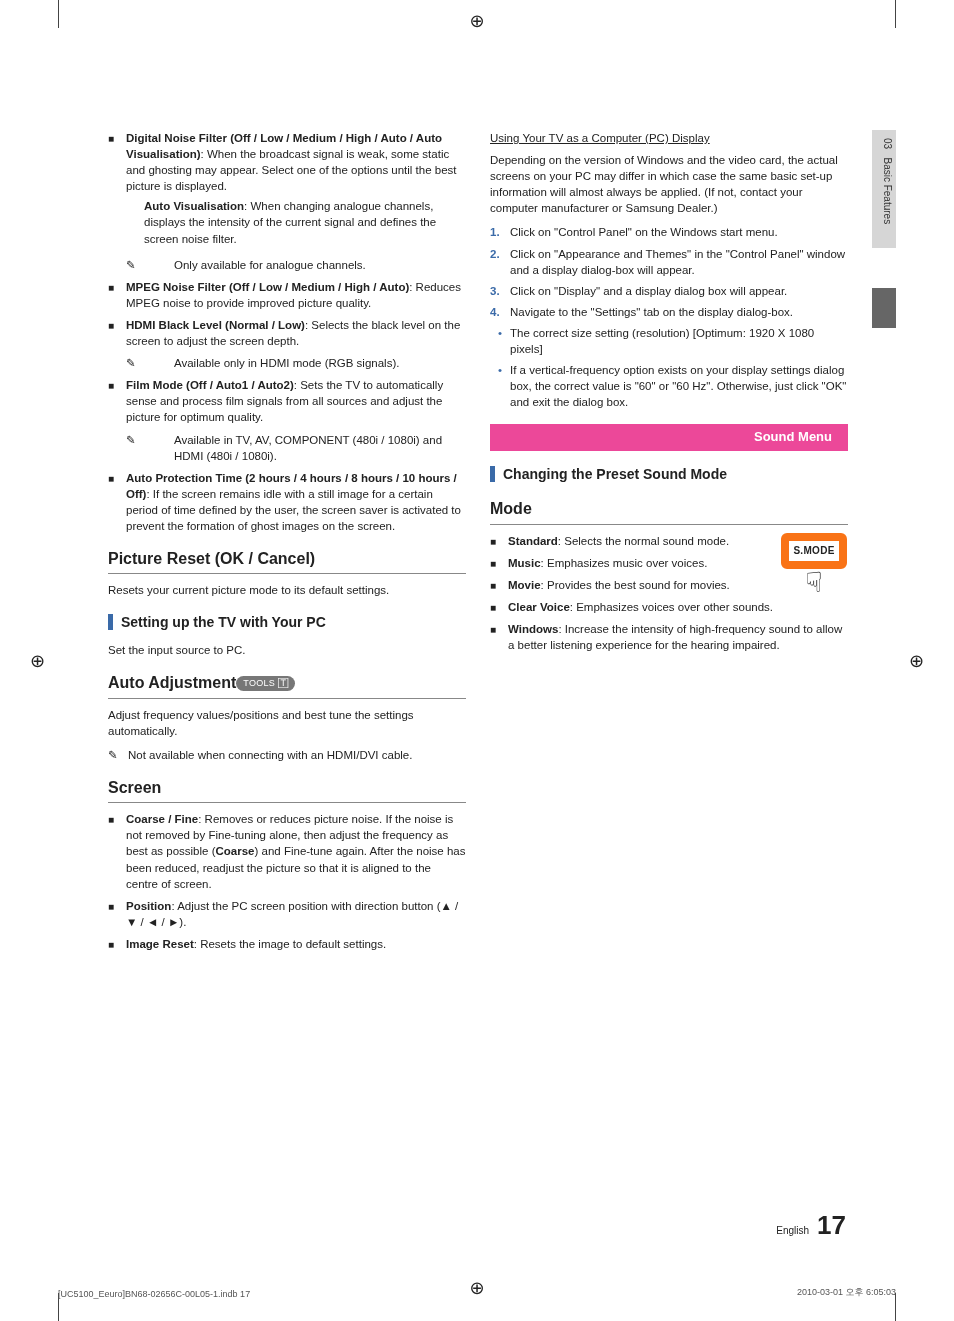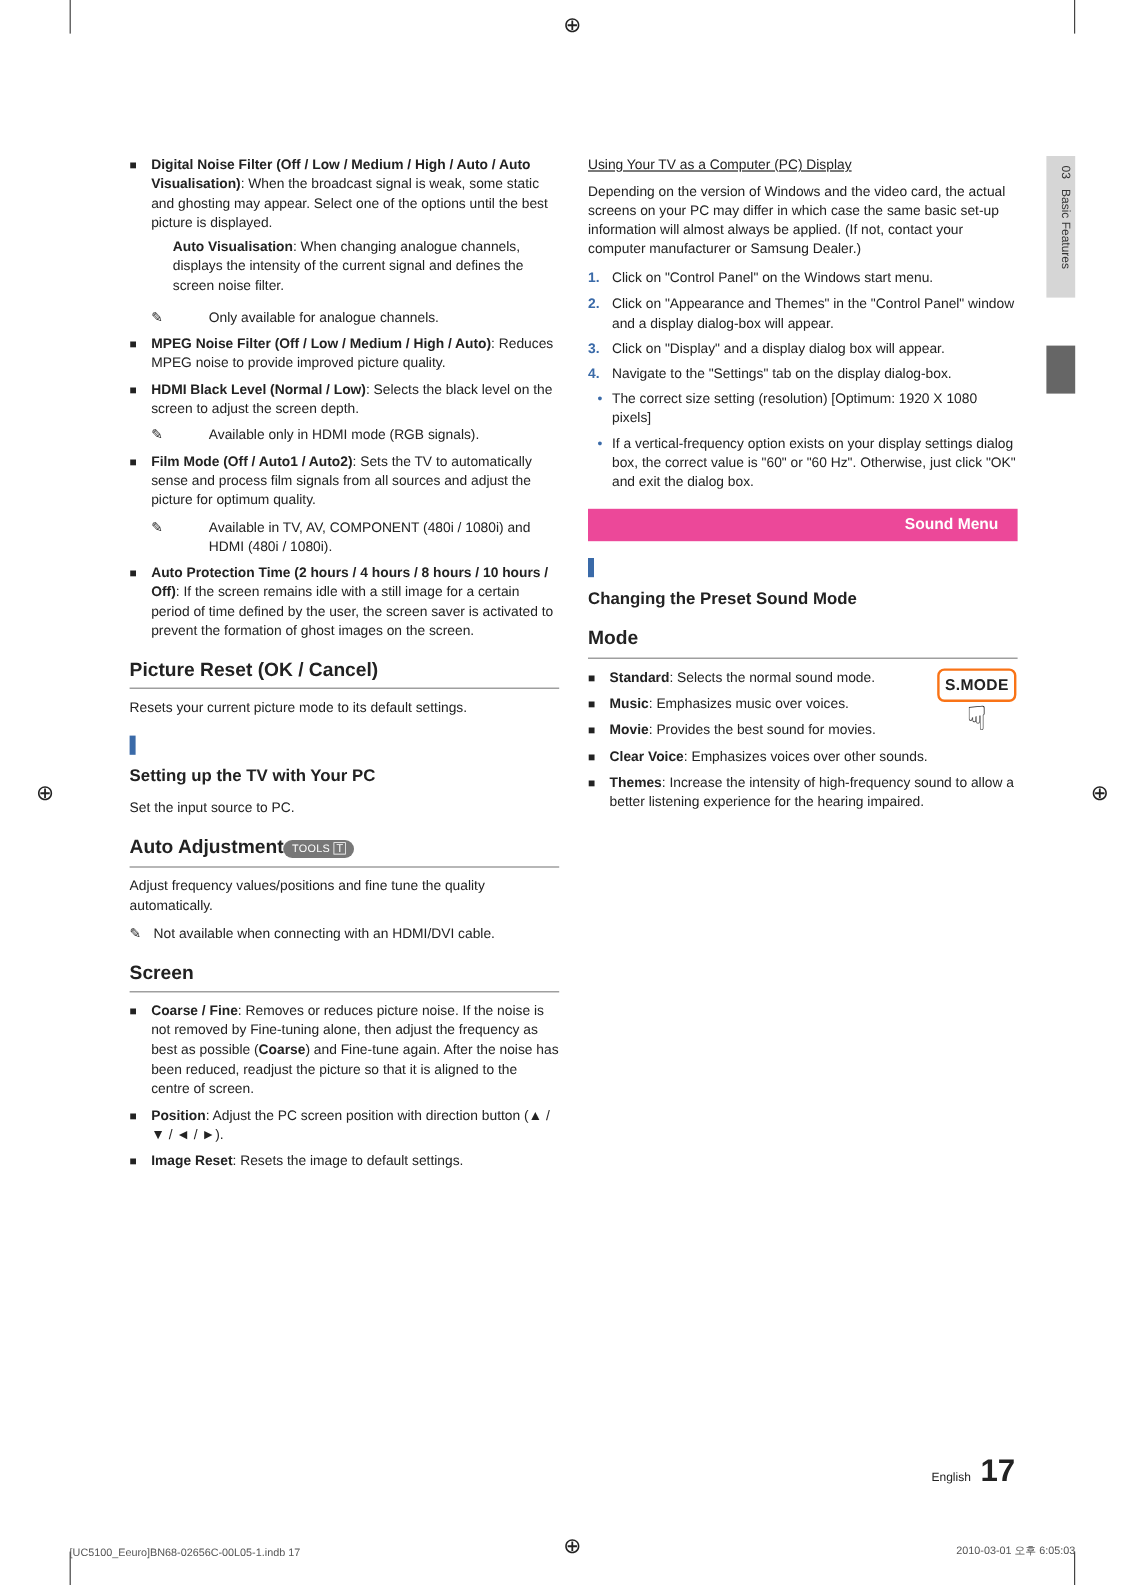--- a/index.html
+++ b/index.html
@@ -93,22 +93,22 @@
     margin: 14px 0 8px 0;
   }
   .h2-row { display:flex; align-items:center; gap:0; font-size:16px; font-weight:bold; border-bottom:1px solid #888; padding-bottom:3px; margin:14px 0 8px 0;}
   .tools-pill {
     background:#777; color:#fff; font-size:9px; font-weight:normal;
     border-radius:9px; padding:1px 7px; letter-spacing:0.3px;
     display:inline-flex; align-items:flex-start; gap:3px;
   }
   .body-p { margin: 0 0 8px 0; }
   .h3-bar {
-    display:flex; gap:8px;
-    font-size:14px; font-weight:bold; margin:14px 0 10px 0;flex-direction:column;
+    display:flex; align-items:center; gap:8px;
+    font-size:14px; font-weight:bold; margin:14px 0 10px 0;
   }
   .h3-bar .vbar { width:5px; height:16px; background:#3a6aa8; }
   .center-band {
     background:#ec4899; color:#fff; text-align:right;
     font-weight:bold; font-size:13px; padding:4px 16px; margin:14px 0 10px 0;
   }
   .underline-head {
     text-decoration: underline;
     font-weight: normal;
     margin: 0 0 6px 0;
@@ -116,22 +116,22 @@
   .num-item{display:flex; margin-bottom:5px;}
   .num-item .num{width:20px; flex-shrink:0; font-weight:bold; color:#3a6aa8;}
   .num-item .txt{flex:1;}
   .dot-item{display:flex; margin-bottom:5px;}
   .dot-item .dot{width:20px; flex-shrink:0; text-align:center; color:#3a6aa8;}
   .dot-item .txt{flex:1;}
   .mode-row { display:flex; gap:10px; }
   .mode-text{flex:1;}
   .smode-wrap{flex-shrink:0; width:68px; text-align:center;}
   .smode-btn{
-    border:2px solid #f97316; border-radius:6px; padding:3px 4px;
-    font-size:13px; font-weight:bold; letter-spacing:0.3px;
+    border:8px solid #f97316; border-radius:6px; padding:3px 4px;
+    font-size:10px; font-weight:bold; letter-spacing:0.3px;
     display:inline-block;
   }
   .hand{font-size:28px; line-height:1;}
   b{font-weight:bold;}
 
   .side-tab{
     position:absolute; right:58px; top:130px; width:24px;
     background:#d6d6d6; color:#333;
     writing-mode: vertical-rl; text-orientation: mixed;
     font-size:10px; padding:8px 3px 24px 3px; text-align:left;
@@ -226,21 +226,21 @@
     </div>
     <p class="body-p">Set the input source to PC.</p>
 
     <div class="h2-row">
       <span>Auto Adjustment</span>
       <span class="tools-pill">
         <span>TOOLS</span>
         <span>🅃</span>
       </span>
     </div>
-    <p class="body-p">Adjust frequency values/positions and fine tune the quality automatically.</p>
+    <p class="body-p">Adjust frequency values/positions and best tune the settings automatically.</p>
     <div class="note-flush">
       <div class="nicon">✎</div>
       <div class="ntxt">Not available when connecting with an HDMI/DVI cable.</div>
     </div>
 
     <div class="h2">Screen</div>
 
     <div class="bullet-item">
       <div class="bul">■</div>
       <div class="txt"><b>Coarse / Fine</b><span>: Removes or reduces picture noise. If the noise is not removed by Fine-tuning alone, then adjust the frequency as best as possible (</span><b class="boldrun">Coarse</b><span>) and Fine-tune again. After the noise has been reduced, readjust the picture so that it is aligned to the centre of screen.</span></div>
@@ -315,21 +315,21 @@
         <div class="hand">☟</div>
       </div>
     </div>
 
     <div class="bullet-item">
           <div class="bul">■</div>
           <div class="txt"><b>Clear Voice</b><span>: Emphasizes voices over other sounds.</span></div>
         </div>
     <div class="bullet-item">
           <div class="bul">■</div>
-          <div class="txt"><b>Themes</b><span>: Increase the intensity of high-frequency sound to allow a better listening experience for the hearing impaired.</span></div>
+          <div class="txt"><b>Windows</b><span>: Increase the intensity of high-frequency sound to allow a better listening experience for the hearing impaired.</span></div>
         </div>
 
   </div>
  </div>
 </div>
 
 <div class="page-footer">
   <span>English</span>
   <span class="pnum">17</span>
 </div>

